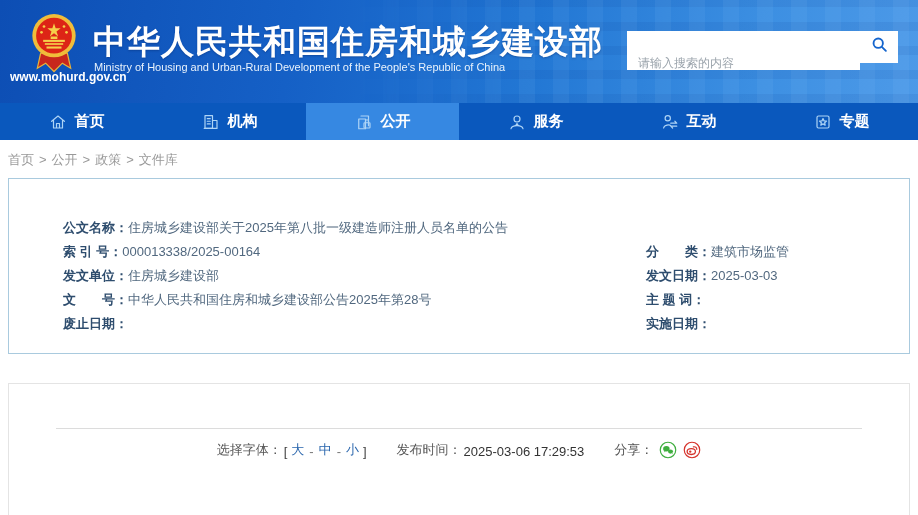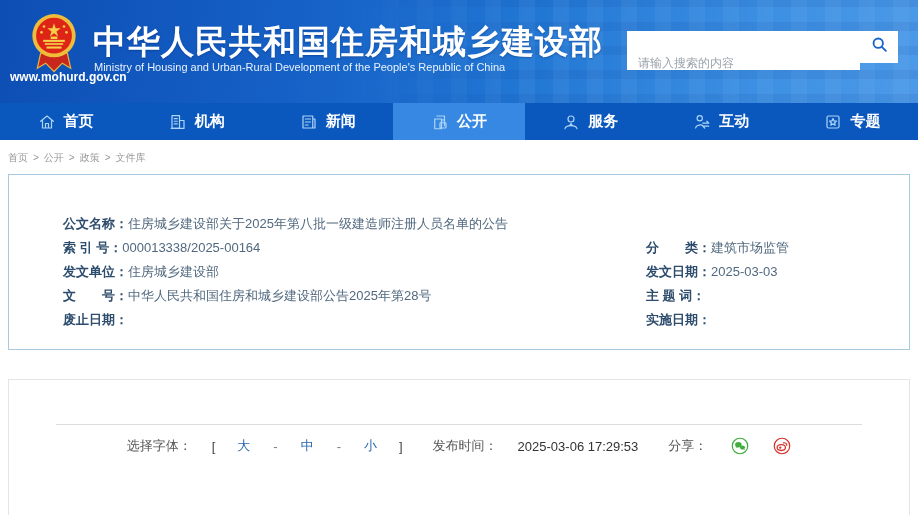--- a/index.html
+++ b/index.html
@@ -31,40 +31,40 @@
   
   .navbar { display:flex; height:37px; background:#0a58bd; }
   .nav-item { flex:1; display:flex; align-items:center; justify-content:center; gap:8px;
     color:#fff; font-size:15px; font-weight:bold; text-decoration:none; cursor:pointer; }
   .nav-item.active { background:#3688e2; }
   .nav-icon { display:flex; }
   .nav-icon svg { width:18px; height:18px; stroke:#aed4f6; stroke-width:1.6; fill:none;
     stroke-linecap:round; stroke-linejoin:round; }
 
   
-  .breadcrumb { padding:11px 5px 9px 8px; font-size:10px; color:#999; }
+  .breadcrumb { padding:11px 5px 9px 8px; font-size:13px; color:#999; }
   .breadcrumb a { color:#999; text-decoration:none; cursor:pointer; }
   .breadcrumb .sep { margin:0 5px; color:#999; }
 
   
   .meta-box { margin:0 8px; background:#fff; border:1px solid #a9cade;
     padding:37px 20px 17px 54px; font-size:13px; }
   .meta-row { line-height:24px; min-height:24px; white-space:nowrap; }
   .meta-grid { display:grid; grid-template-columns:583px 1fr; }
   .m-label { color:#2e4d6e; font-weight:bold; }
   .m-value { color:#51687f; }
 
   
   .article-box { margin:29px 8px 0; background:#fff; border:1px solid #e4e4e4;
     height:360px; padding-top:23px; }
   .article-title { text-align:center; font-size:23px; line-height:33px; font-weight:bold; color:#000; }
   .divider { margin:21px 47px 0; border-top:1px solid #dcdcdc; }
   .article-meta { margin-top:12px; display:flex; align-items:center; justify-content:center;
     gap:30px; font-size:13px; color:#555; }
-  .article-meta .grp { display:flex; align-items:center; gap:20px; }
+  .article-meta .grp { display:flex; align-items:flex-end; gap:2px; }
   .font-link { color:#2a66ad; text-decoration:none; cursor:pointer; margin:0 2px; }
   .bracket { color:#444; }
   .dash { color:#777; margin:0 1px; }
   .pub-time { color:#333; }
   .share-icon { display:inline-flex; margin-left:4px; cursor:pointer; }
 </style>
 </head>
 <body>
 
 <header class="header">
@@ -109,28 +109,20 @@
   </a>
   <a class="nav-item">
     <span class="nav-icon">
       <svg viewBox="0 0 24 24">
           <rect x="4" y="3.5" width="10" height="17"></rect>
           <path d="M14 10h6v10.5H3M7 7.5h4M7 11h4M7 14.5h4"></path>
         </svg>
     </span>
       <span>机构</span>
   </a>
-  <a class="nav-item">
-    <span class="nav-icon">
-      <svg viewBox="0 0 24 24">
-          <path d="M4 4h13v16H4zM17 8h3v12H4M7 8h7M7 12h7M7 16h4"></path>
-        </svg>
-    </span>
-      <span>新闻</span>
-  </a>
   <a class="nav-item active">
     <span class="nav-icon">
       <svg viewBox="0 0 24 24">
           <path d="M8 4h10v13M5 8h9v13H5z"></path>
           <rect x="12" y="13" width="8" height="7" rx="1"></rect>
           <path d="M14 13v-2a2 2 0 0 1 4 0v2"></path>
         </svg>
     </span>
       <span>公开</span>
   </a>

